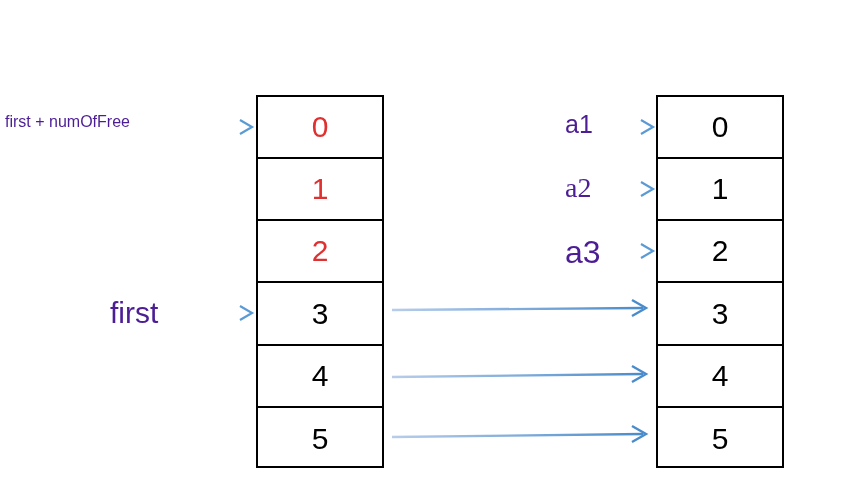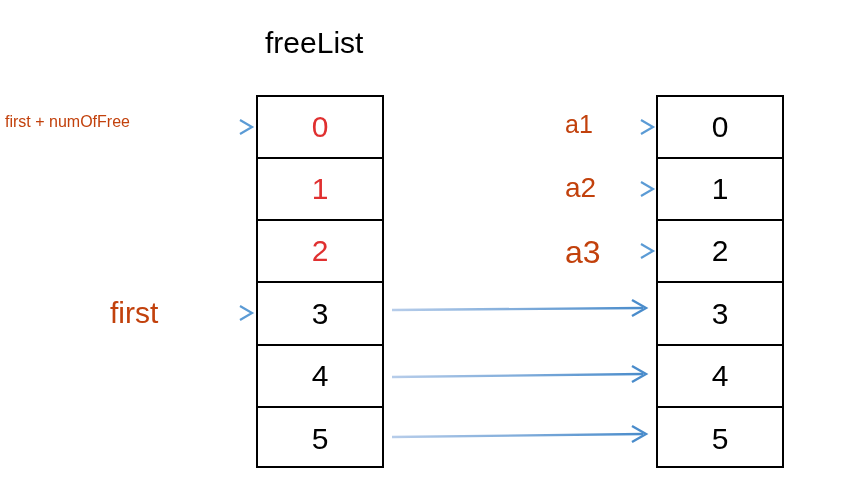--- a/index.html
+++ b/index.html
@@ -53,42 +53,41 @@
     color: #000000;
   }
   .cell:last-child { border-bottom: none; }
   .cell.free { color: #E03030; }
 
   
   .label {
     position: absolute;
     white-space: nowrap;
     line-height: 1;
-    color: #c2410c;
+    color: #4c1d95;
   }
   #label-first-plus-num { left: 5px;   top: 114px; font-size: 16px; }
   #label-first          { left: 110px; top: 298px; font-size: 30px; text-align: center; }
   #label-a1             { left: 565px; top: 112px; font-size: 25px; }
-  #label-a2             { left: 565px; top: 174px; font-size: 28px; }
+  #label-a2             { left: 565px; top: 174px; font-size: 28px; font-family: Liberation Serif, serif; }
   #label-a3             { left: 565px; top: 236px; font-size: 32px; }
 
   
   #arrow-layer {
     position: absolute;
     left: 0; top: 0;
     width: 854px; height: 486px;
     pointer-events: none;
   }
 </style>
 </head>
 <body>
 
 <div class="canvas">
 
-  <div class="col-title" id="freelist-title">freeList</div>
 
   <div class="table" id="freelist-table">
     <div class="cell free">0</div>
     <div class="cell free">1</div>
     <div class="cell free">2</div>
     <div class="cell">3</div>
     <div class="cell">4</div>
     <div class="cell">5</div>
   </div>
 

